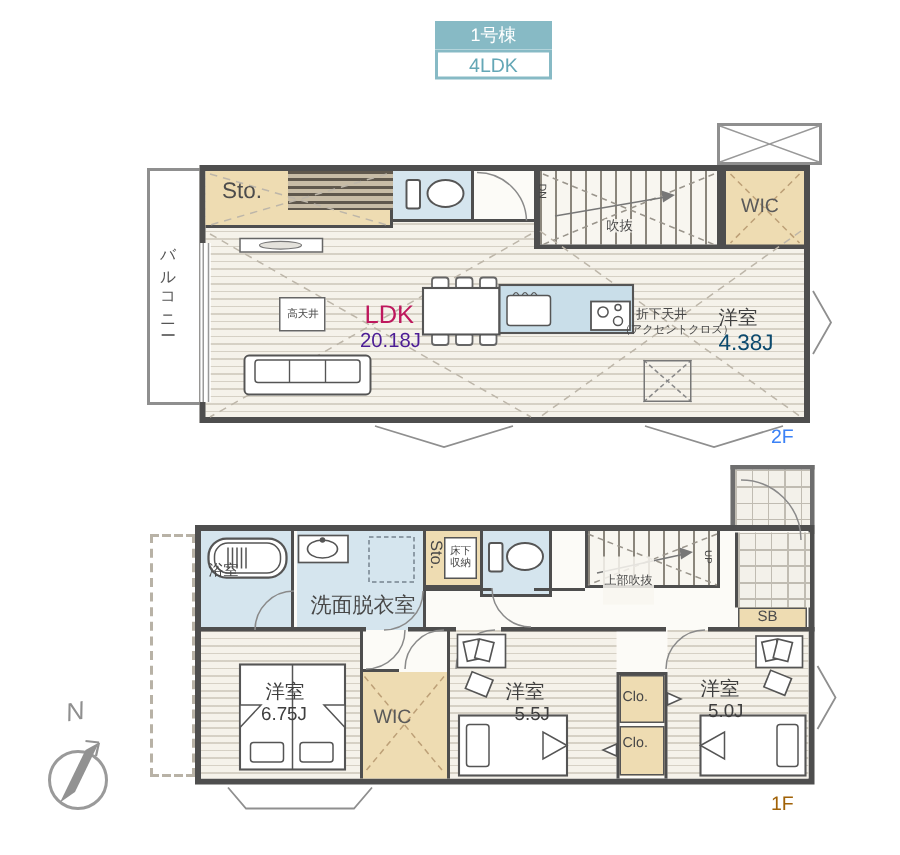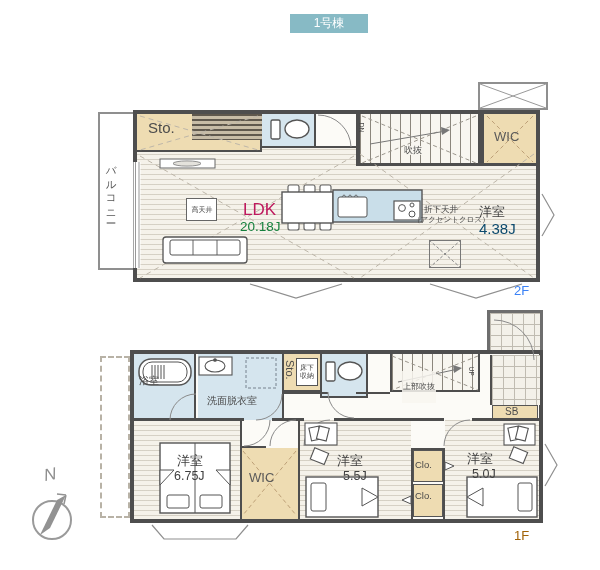--- a/index.html
+++ b/index.html
@@ -22,20 +22,21 @@
   .vtext{writing-mode:vertical-rl}
   svg.deco{position:absolute;left:0;top:0;z-index:5;pointer-events:none}
 </style>
 </head>
 <body>
 
 <div class="stage">
 
   <div class="abs" style="left:290px;top:14px;width:78px;height:50px;z-index:9">
     <div style="height:19px;background:#87bac5;color:#fff;font-size:12px;display:flex;align-items:center;justify-content:center">1号棟</div>
+    <div style="height:20px;background:#fff;border:2px solid #87bac5;color:#64a7b6;font-size:13px;display:flex;align-items:center;justify-content:center;box-sizing:border-box">4LDK</div>
   </div>
 
   <div class="abs" style="left:98px;top:112px;width:37px;height:158px;background:#fff;border:2px solid #8f8f8f"></div>
   <div class="abs floorhatch" style="left:133px;top:110px;width:407px;height:172px;border:4px solid #4e4e4e"></div>
   <div class="abs beige" style="left:137px;top:114px;width:125px;height:38px;border-right:2px solid #4e4e4e;border-bottom:2px solid #4e4e4e"></div>
   <div class="abs shelves" style="left:192px;top:114px;width:70px;height:26px"></div>
   <div class="abs blue" style="left:262px;top:114px;width:54px;height:34px;border-right:2px solid #4e4e4e;border-bottom:2px solid #4e4e4e"></div>
   <div class="abs" style="left:316px;top:114px;width:40px;height:34px;background:#fcfbf7;border-bottom:2px solid #4e4e4e"></div>
   <div class="abs wall" style="left:356px;top:114px;width:4px;height:52px"></div>
   <div class="abs stairs" style="left:360px;top:114px;width:118px;height:52px;border-bottom:3px solid #4e4e4e"></div>
@@ -216,30 +217,30 @@
       <path d="M66,495 l-9,-1 m9,1 l-2,9" stroke="#929292" stroke-width="1.5" fill="none"></path>
     </g>
   </svg>
 
   <div class="lbl vtext" style="left:106px;top:158px;font-size:10.5px;letter-spacing:3px;color:#555">バルコニー</div>
   <div class="lbl" style="left:148px;top:120px;font-size:15px;color:#4c4c4c">Sto.</div>
   <div class="lbl" style="left:403px;top:146px;font-size:9px;background:rgba(248,246,240,.85);padding:0 1px">吹抜</div>
   <div class="lbl" style="left:356px;top:124px;font-size:7px;transform:rotate(90deg)">DN</div>
   <div class="lbl" style="left:494px;top:130px;font-size:13px;color:#5a5a5a">WIC</div>
   <div class="lbl" style="left:243px;top:201px;font-size:17px;color:#be185d">LDK</div>
-  <div class="lbl" style="left:240px;top:220px;font-size:13.5px;color:#15803d">20.18J</div>
+  <div class="lbl" style="left:240px;top:220px;font-size:13.5px;color:#4c1d95">20.18J</div>
   <div class="lbl" style="left:188px;top:206px;width:28px;font-size:7px;text-align:center">高天井</div>
   <div class="lbl" style="left:424px;top:205px;font-size:8.5px">折下天井</div>
   <div class="lbl" style="left:413px;top:216px;font-size:7.5px">（アクセントクロス）</div>
   <div class="lbl" style="left:479px;top:205px;font-size:13px;color:#3f3f3f">洋室</div>
   <div class="lbl" style="left:479px;top:221px;font-size:15px;color:#0c4a6e">4.38J</div>
   <div class="lbl" style="left:514px;top:284px;font-size:13px;color:#3b82f6">2F</div>
 
   <div class="lbl" style="left:139px;top:376px;font-size:10px">浴室</div>
-  <div class="lbl" style="left:207px;top:396px;font-size:10px">洗面脱衣室</div>
+  <div class="lbl" style="left:207px;top:396px;font-size:14px">洗面脱衣室</div>
   <div class="lbl vtext" style="left:284px;top:360px;font-size:11px">Sto.</div>
   <div class="lbl" style="left:296px;top:358px;width:22px;height:28px;background:#fff;border:1px solid #555;font-size:7px;line-height:1.2;text-align:center;display:flex;align-items:center;justify-content:center;box-sizing:border-box;white-space:normal">床下収納</div>
   <div class="lbl" style="left:402px;top:371px;font-size:8px;background:rgba(248,246,240,.85);padding:12px 1px">上部吹抜</div>
   <div class="lbl" style="left:466px;top:368px;font-size:6.5px;transform:rotate(90deg)">UP</div>
   <div class="lbl" style="left:505px;top:407px;font-size:10px;color:#4c4c4c">SB</div>
   <div class="lbl" style="left:177px;top:454px;font-size:13px;color:#3f3f3f">洋室</div>
   <div class="lbl" style="left:174px;top:470px;font-size:12.5px;color:#3f3f3f">6.75J</div>
   <div class="lbl" style="left:249px;top:471px;font-size:13px;color:#5a5a5a">WIC</div>
   <div class="lbl" style="left:337px;top:454px;font-size:13px;color:#3f3f3f">洋室</div>
   <div class="lbl" style="left:343px;top:470px;font-size:12.5px;color:#3f3f3f">5.5J</div>

